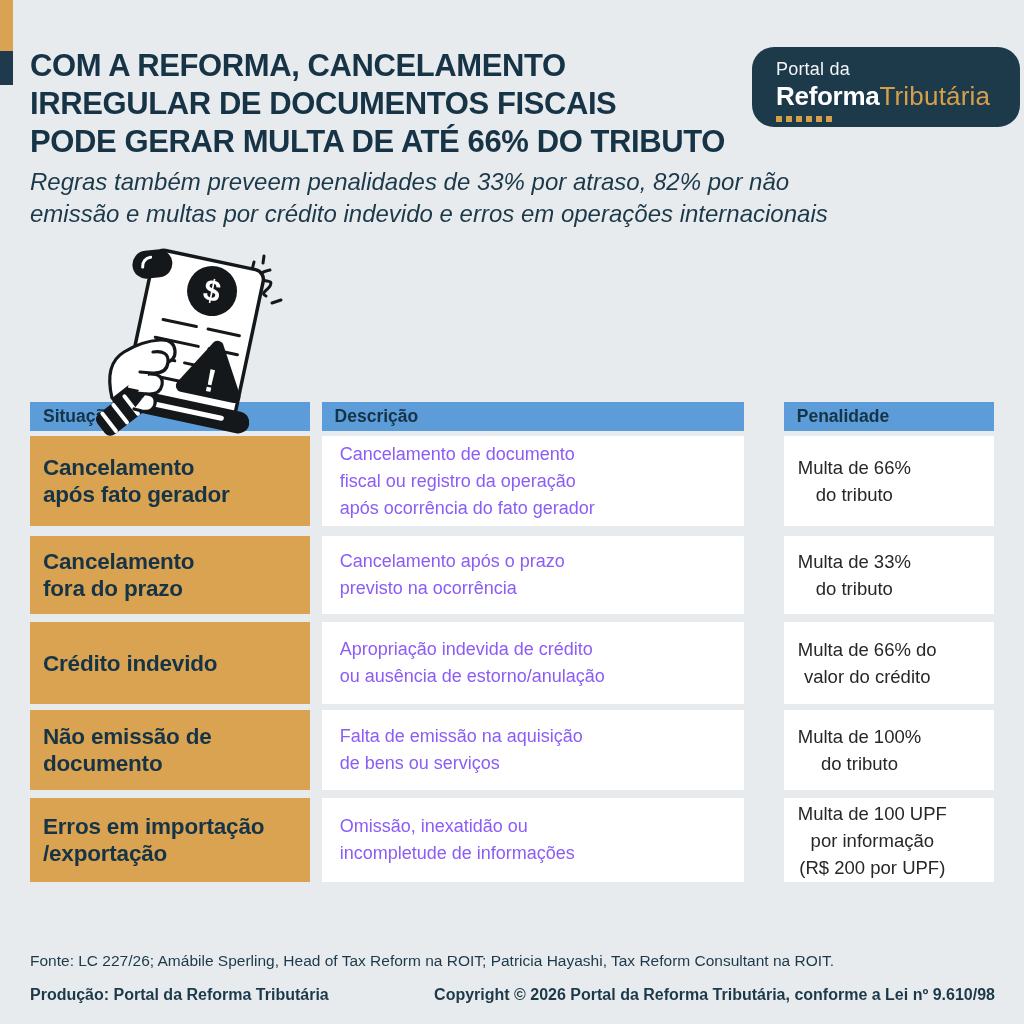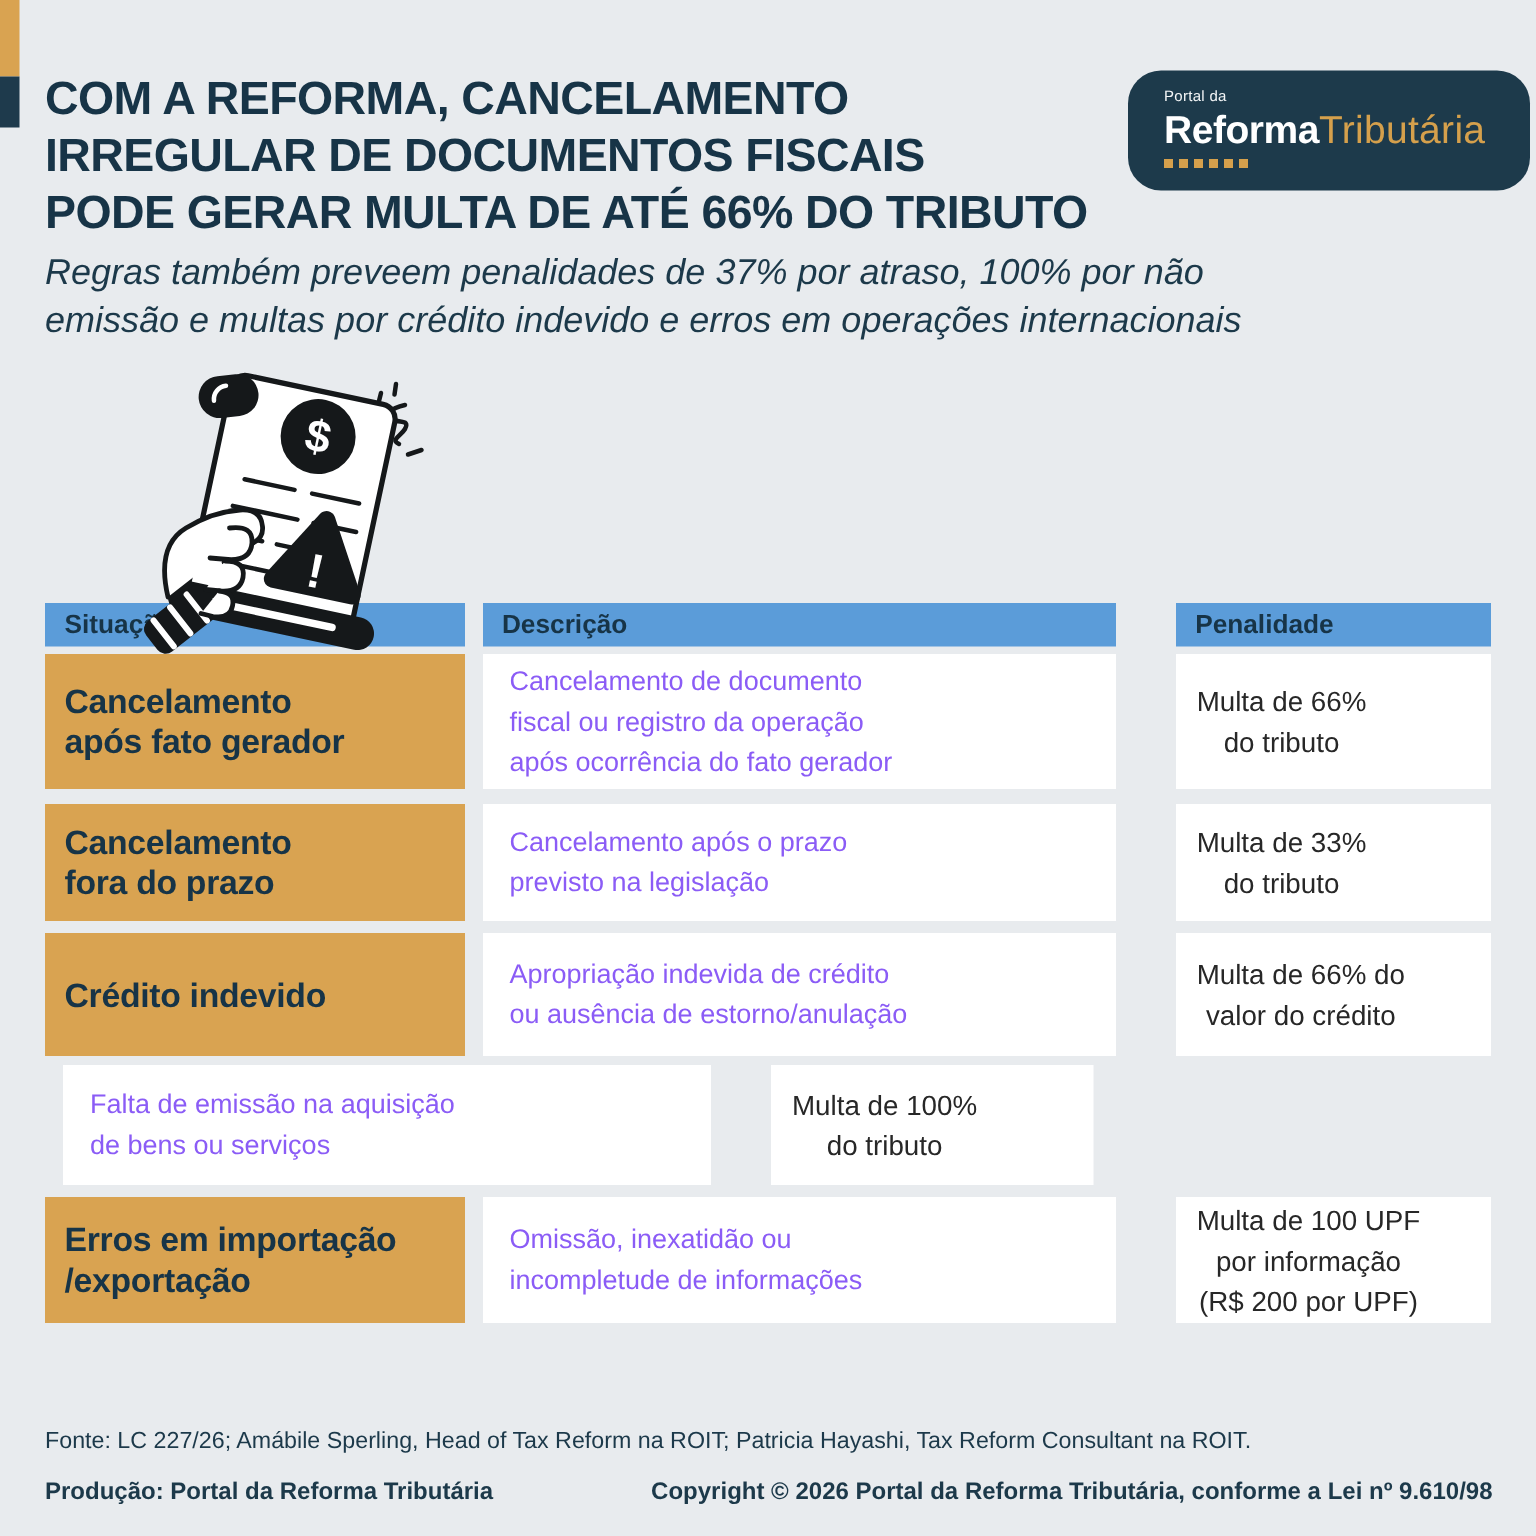--- a/index.html
+++ b/index.html
@@ -25,21 +25,21 @@
     position:absolute; left:30px; top:166px; width:920px;
     font-size:24px; line-height:32px; font-style:italic; font-weight:500;
     color:#1c394a; white-space:pre-line;
   }
 
   
   .logo {
     position:absolute; left:752px; top:47px; width:268px; height:80px;
     background:#1d3a4b; border-radius:22px; padding:12px 0 0 24px;
   }
-  .logo .small { color:#f4f6f7; font-size:10px; letter-spacing:0.2px; }
+  .logo .small { color:#f4f6f7; font-size:18px; letter-spacing:0.2px; }
   .logo .brand { margin-top:1px; white-space:nowrap; }
   .logo .brand .bold  { color:#ffffff; font-weight:bold; font-size:26px; letter-spacing:-0.3px; }
   .logo .brand .light { color:#d5a04c; font-weight:400; font-size:26px; letter-spacing:0.2px; }
   .logo .dots { margin-top:4px; display:flex; gap:4px; }
   .logo .dots span { width:6px; height:6px; background:#d5a04c; display:inline-block; }
 
   
   .illus { position:absolute; left:86px; top:248px; width:240px; height:196px; z-index:2; }
 
   
@@ -73,21 +73,21 @@
 <div class="page">
 
   <div class="accent">
     <div class="gold"></div>
     <div class="navy"></div>
   </div>
 
   <div class="title">COM A REFORMA, CANCELAMENTO
 IRREGULAR DE DOCUMENTOS FISCAIS
 PODE GERAR MULTA DE ATÉ 66% DO TRIBUTO</div>
-  <div class="subtitle">Regras também preveem penalidades de 37% por atraso, 100% por não
+  <div class="subtitle">Regras também preveem penalidades de 33% por atraso, 82% por não
 emissão e multas por crédito indevido e erros em operações internacionais</div>
 
   <div class="logo">
     <div class="small">Portal da</div>
     <div class="brand">
       <span class="bold">Reforma</span><span class="light">Tributária</span>
     </div>
     <div class="dots">
       <span></span>
         <span></span>
@@ -171,34 +171,36 @@
 fiscal ou registro da operação
 após ocorrência do fato gerador</div>
       <div class="cell c3">Multa de 66%
 do tributo</div>
     </div>
 
     <div class="trow drow r2">
       <div class="cell c1">Cancelamento
 fora do prazo</div>
       <div class="cell c2">Cancelamento após o prazo
-previsto na legislação</div>
+previsto na ocorrência</div>
       <div class="cell c3">Multa de 33%
 do tributo</div>
     </div>
 
     <div class="trow drow r3">
       <div class="cell c1">Crédito indevido</div>
       <div class="cell c2">Apropriação indevida de crédito
 ou ausência de estorno/anulação</div>
       <div class="cell c3">Multa de 66% do
 valor do crédito</div>
     </div>
 
     <div class="trow drow r4">
+      <div class="cell c1">Não emissão de
+documento</div>
       <div class="cell c2">Falta de emissão na aquisição
 de bens ou serviços</div>
       <div class="cell c3">Multa de 100%
 do tributo</div>
     </div>
 
     <div class="trow drow r5">
       <div class="cell c1">Erros em importação
 /exportação</div>
       <div class="cell c2">Omissão, inexatidão ou

